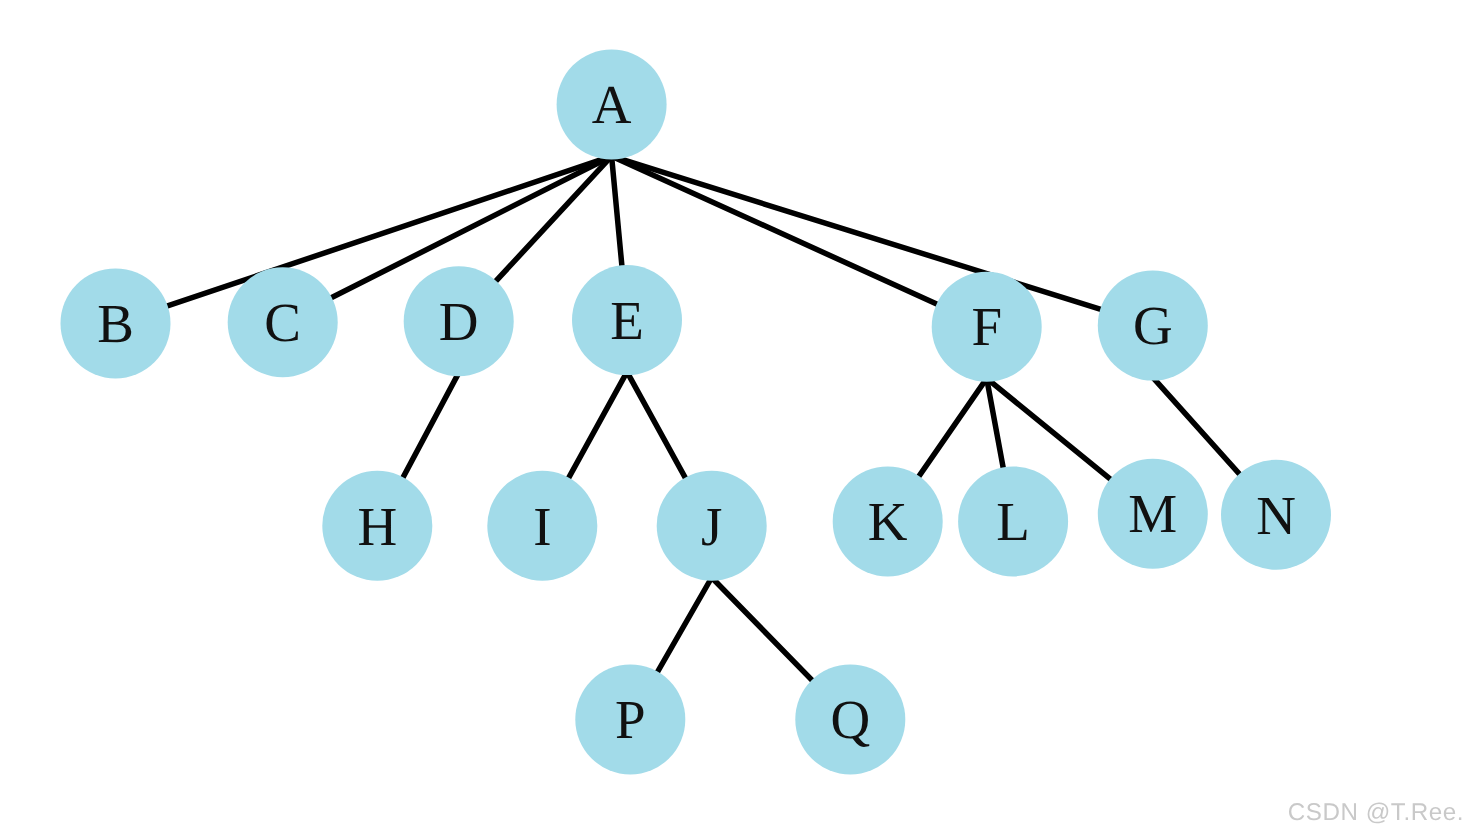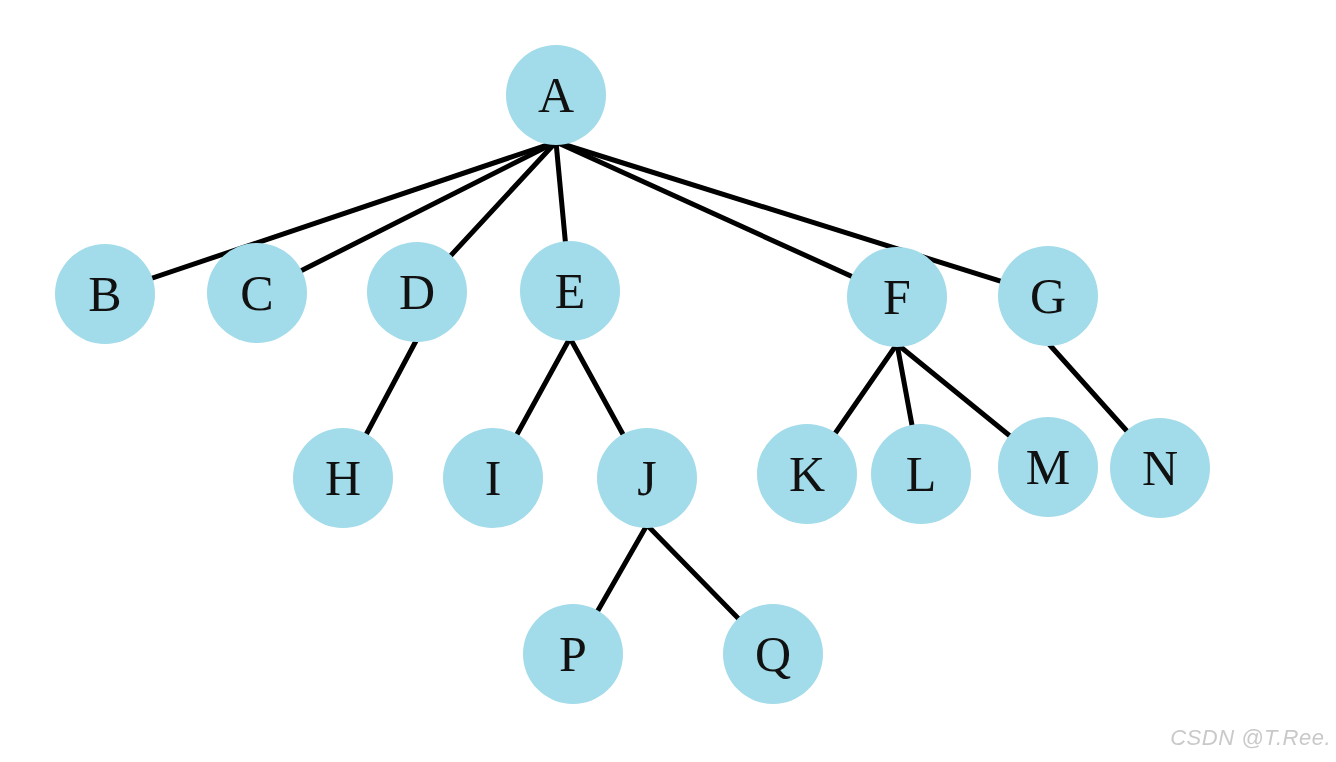--- a/index.html
+++ b/index.html
@@ -122,14 +122,14 @@
         <g>
           <circle cx="573" cy="654" r="50" fill="#a2dbe9"></circle>
           <text x="573" y="671" text-anchor="middle" class="node-label" fill="#111111">P</text>
         </g>
         <g>
           <circle cx="773" cy="654" r="50" fill="#a2dbe9"></circle>
           <text x="773" y="671" text-anchor="middle" class="node-label" fill="#111111">Q</text>
         </g>
       </g>
   </svg>
-  <div class="watermark" style="color: rgb(201, 201, 201); font-style: italic;">CSDN @T.Ree.</div>
+  <div class="watermark" style="color: rgb(201, 201, 201);">CSDN @T.Ree.</div>
 </div>
 
 </body></html>

